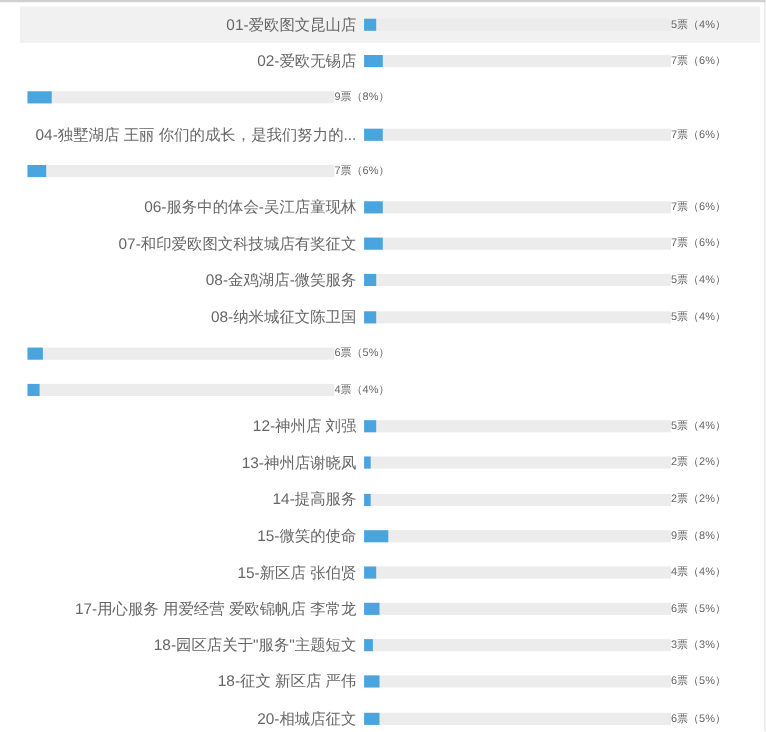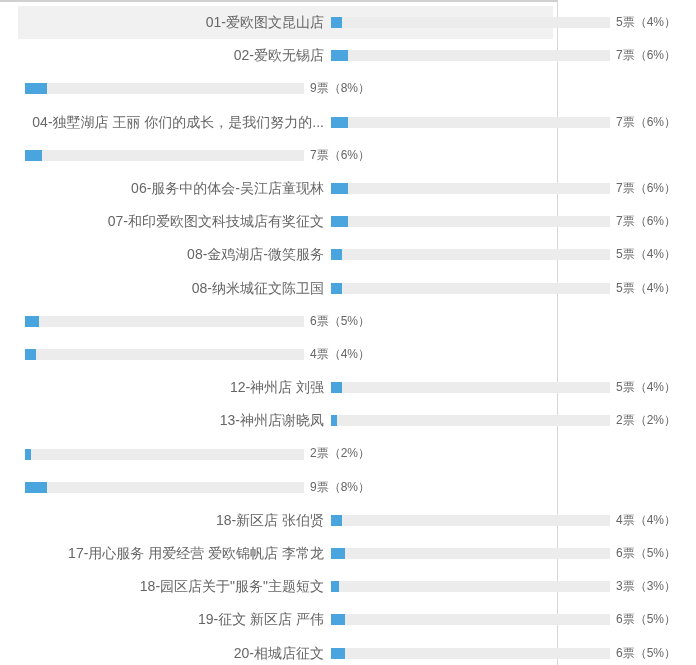--- a/index.html
+++ b/index.html
@@ -6,21 +6,21 @@
     margin: 0;
     padding: 0;
     width: 696px;
     height: 665px;
     overflow: hidden;
     background: #ffffff;
     font-family: "Liberation Sans", "DejaVu Sans", sans-serif;
   }
   .poll-panel {
     position: relative;
-    width: 558px;
+    width: 696px;
     height: 665px;
     box-sizing: border-box;
     border-top: 2px solid var(--border-top, #d0d0d0);
     border-right: 1px solid var(--border-right, #d7d7d7);
     padding-top: 4px;
   }
   .poll-list {
     width: 100%;
   }
   .poll-row {
@@ -54,22 +54,22 @@
   }
   .vote-bar-fill {
     position: absolute;
     left: 0;
     top: 0;
     height: 11px;
     min-width: 5px;
     background: var(--bar-fill, #4aa5de);
   }
   .vote-count {
-    margin-left: 6px;
-    font-size: 12px;
+    margin-left: 0;
+    font-size: 10px;
     color: var(--text-color, #666666);
     white-space: nowrap;
     line-height: 33.2px;
   }
 </style>
 </head>
 <body>
 
 <div class="poll-panel">
   <div class="poll-list" id="poll-list">
@@ -167,35 +167,37 @@
 
   <div class="poll-row">
     <span class="option-label">13-神州店谢晓凤</span>
     <span class="vote-bar-track">
       <span class="vote-bar-fill" style="width: 2%;"></span>
     </span>
     <span class="vote-count">2票（2%）</span>
   </div>
 
   <div class="poll-row">
+    <span class="option-label">14-提高服务</span>
     <span class="vote-bar-track">
       <span class="vote-bar-fill" style="width: 2%;"></span>
     </span>
     <span class="vote-count">2票（2%）</span>
   </div>
 
   <div class="poll-row">
+    <span class="option-label">15-微笑的使命</span>
     <span class="vote-bar-track">
       <span class="vote-bar-fill" style="width: 8%;"></span>
     </span>
     <span class="vote-count">9票（8%）</span>
   </div>
 
   <div class="poll-row">
-    <span class="option-label">18-新区店 张伯贤</span>
+    <span class="option-label">15-新区店 张伯贤</span>
     <span class="vote-bar-track">
       <span class="vote-bar-fill" style="width: 4%;"></span>
     </span>
     <span class="vote-count">4票（4%）</span>
   </div>
 
   <div class="poll-row">
     <span class="option-label">17-用心服务 用爱经营 爱欧锦帆店 李常龙</span>
     <span class="vote-bar-track">
       <span class="vote-bar-fill" style="width: 5%;"></span>
@@ -205,21 +207,21 @@
 
   <div class="poll-row">
     <span class="option-label">18-园区店关于"服务"主题短文</span>
     <span class="vote-bar-track">
       <span class="vote-bar-fill" style="width: 3%;"></span>
     </span>
     <span class="vote-count">3票（3%）</span>
   </div>
 
   <div class="poll-row">
-    <span class="option-label">19-征文 新区店 严伟</span>
+    <span class="option-label">18-征文 新区店 严伟</span>
     <span class="vote-bar-track">
       <span class="vote-bar-fill" style="width: 5%;"></span>
     </span>
     <span class="vote-count">6票（5%）</span>
   </div>
 
   <div class="poll-row">
     <span class="option-label">20-相城店征文</span>
     <span class="vote-bar-track">
       <span class="vote-bar-fill" style="width: 5%;"></span>

